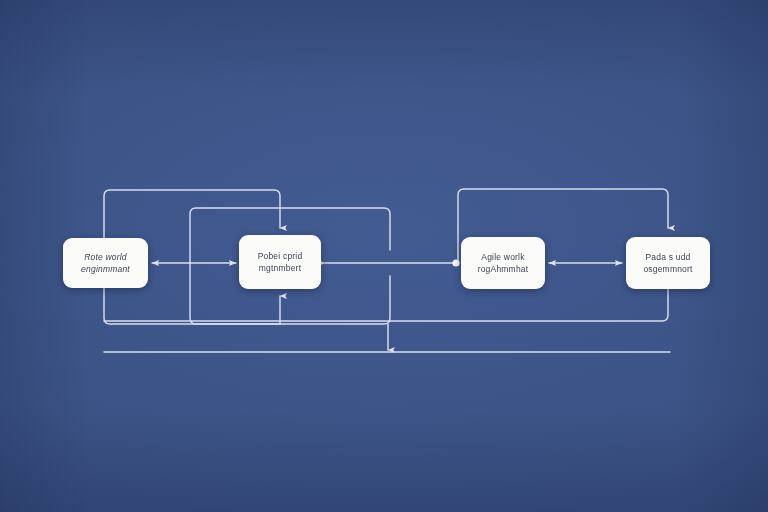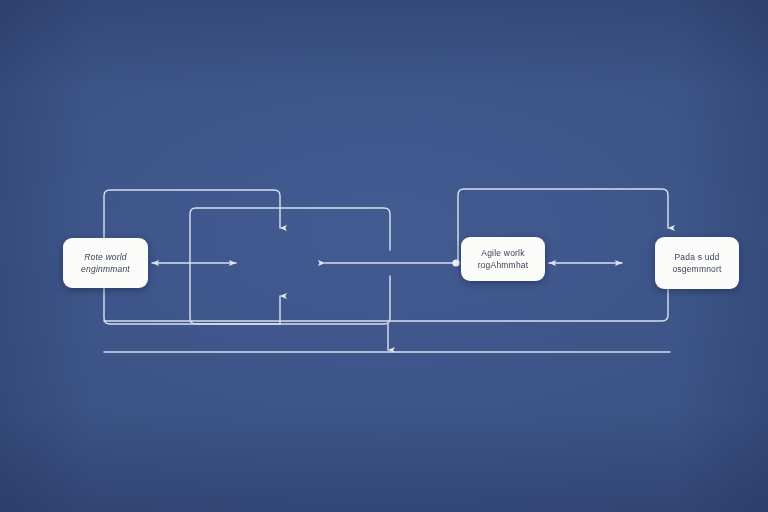--- a/index.html
+++ b/index.html
@@ -115,24 +115,28 @@
 
     <circle cx="456" cy="263" r="3.6" fill="#f2f5fc"></circle>
     <circle cx="104" cy="352" r="2.2" fill="#f2f5fc" opacity="0.0"></circle>
   </svg>
 
   <div class="node" style="left:63px; top:238px; width:85px; height:50px;font-style:italic;">
     <div class="node-label">Rote world
 enginmmant</div>
   </div>
 
+  <div class="node" style="left:239px; top:235px; width:82px; height:54px;">
+    <div class="node-label">Pobei cprid
+mgtnmbert</div>
+  </div>
 
-  <div class="node" style="left:461px; top:237px; width:84px; height:44px;">
+  <div class="node" style="left:461px; top:237px; width:84px; height:52px;">
     <div class="node-label">Agile worlk
 rogAhmmhat</div>
   </div>
 
-  <div class="node" style="left:626px; top:237px; width:84px; height:52px;margin-left:29px;">
+  <div class="node" style="left:626px; top:237px; width:84px; height:52px;">
     <div class="node-label">Pada s udd
 osgemmnort</div>
   </div>
 
 </div>
 
 </body></html>

